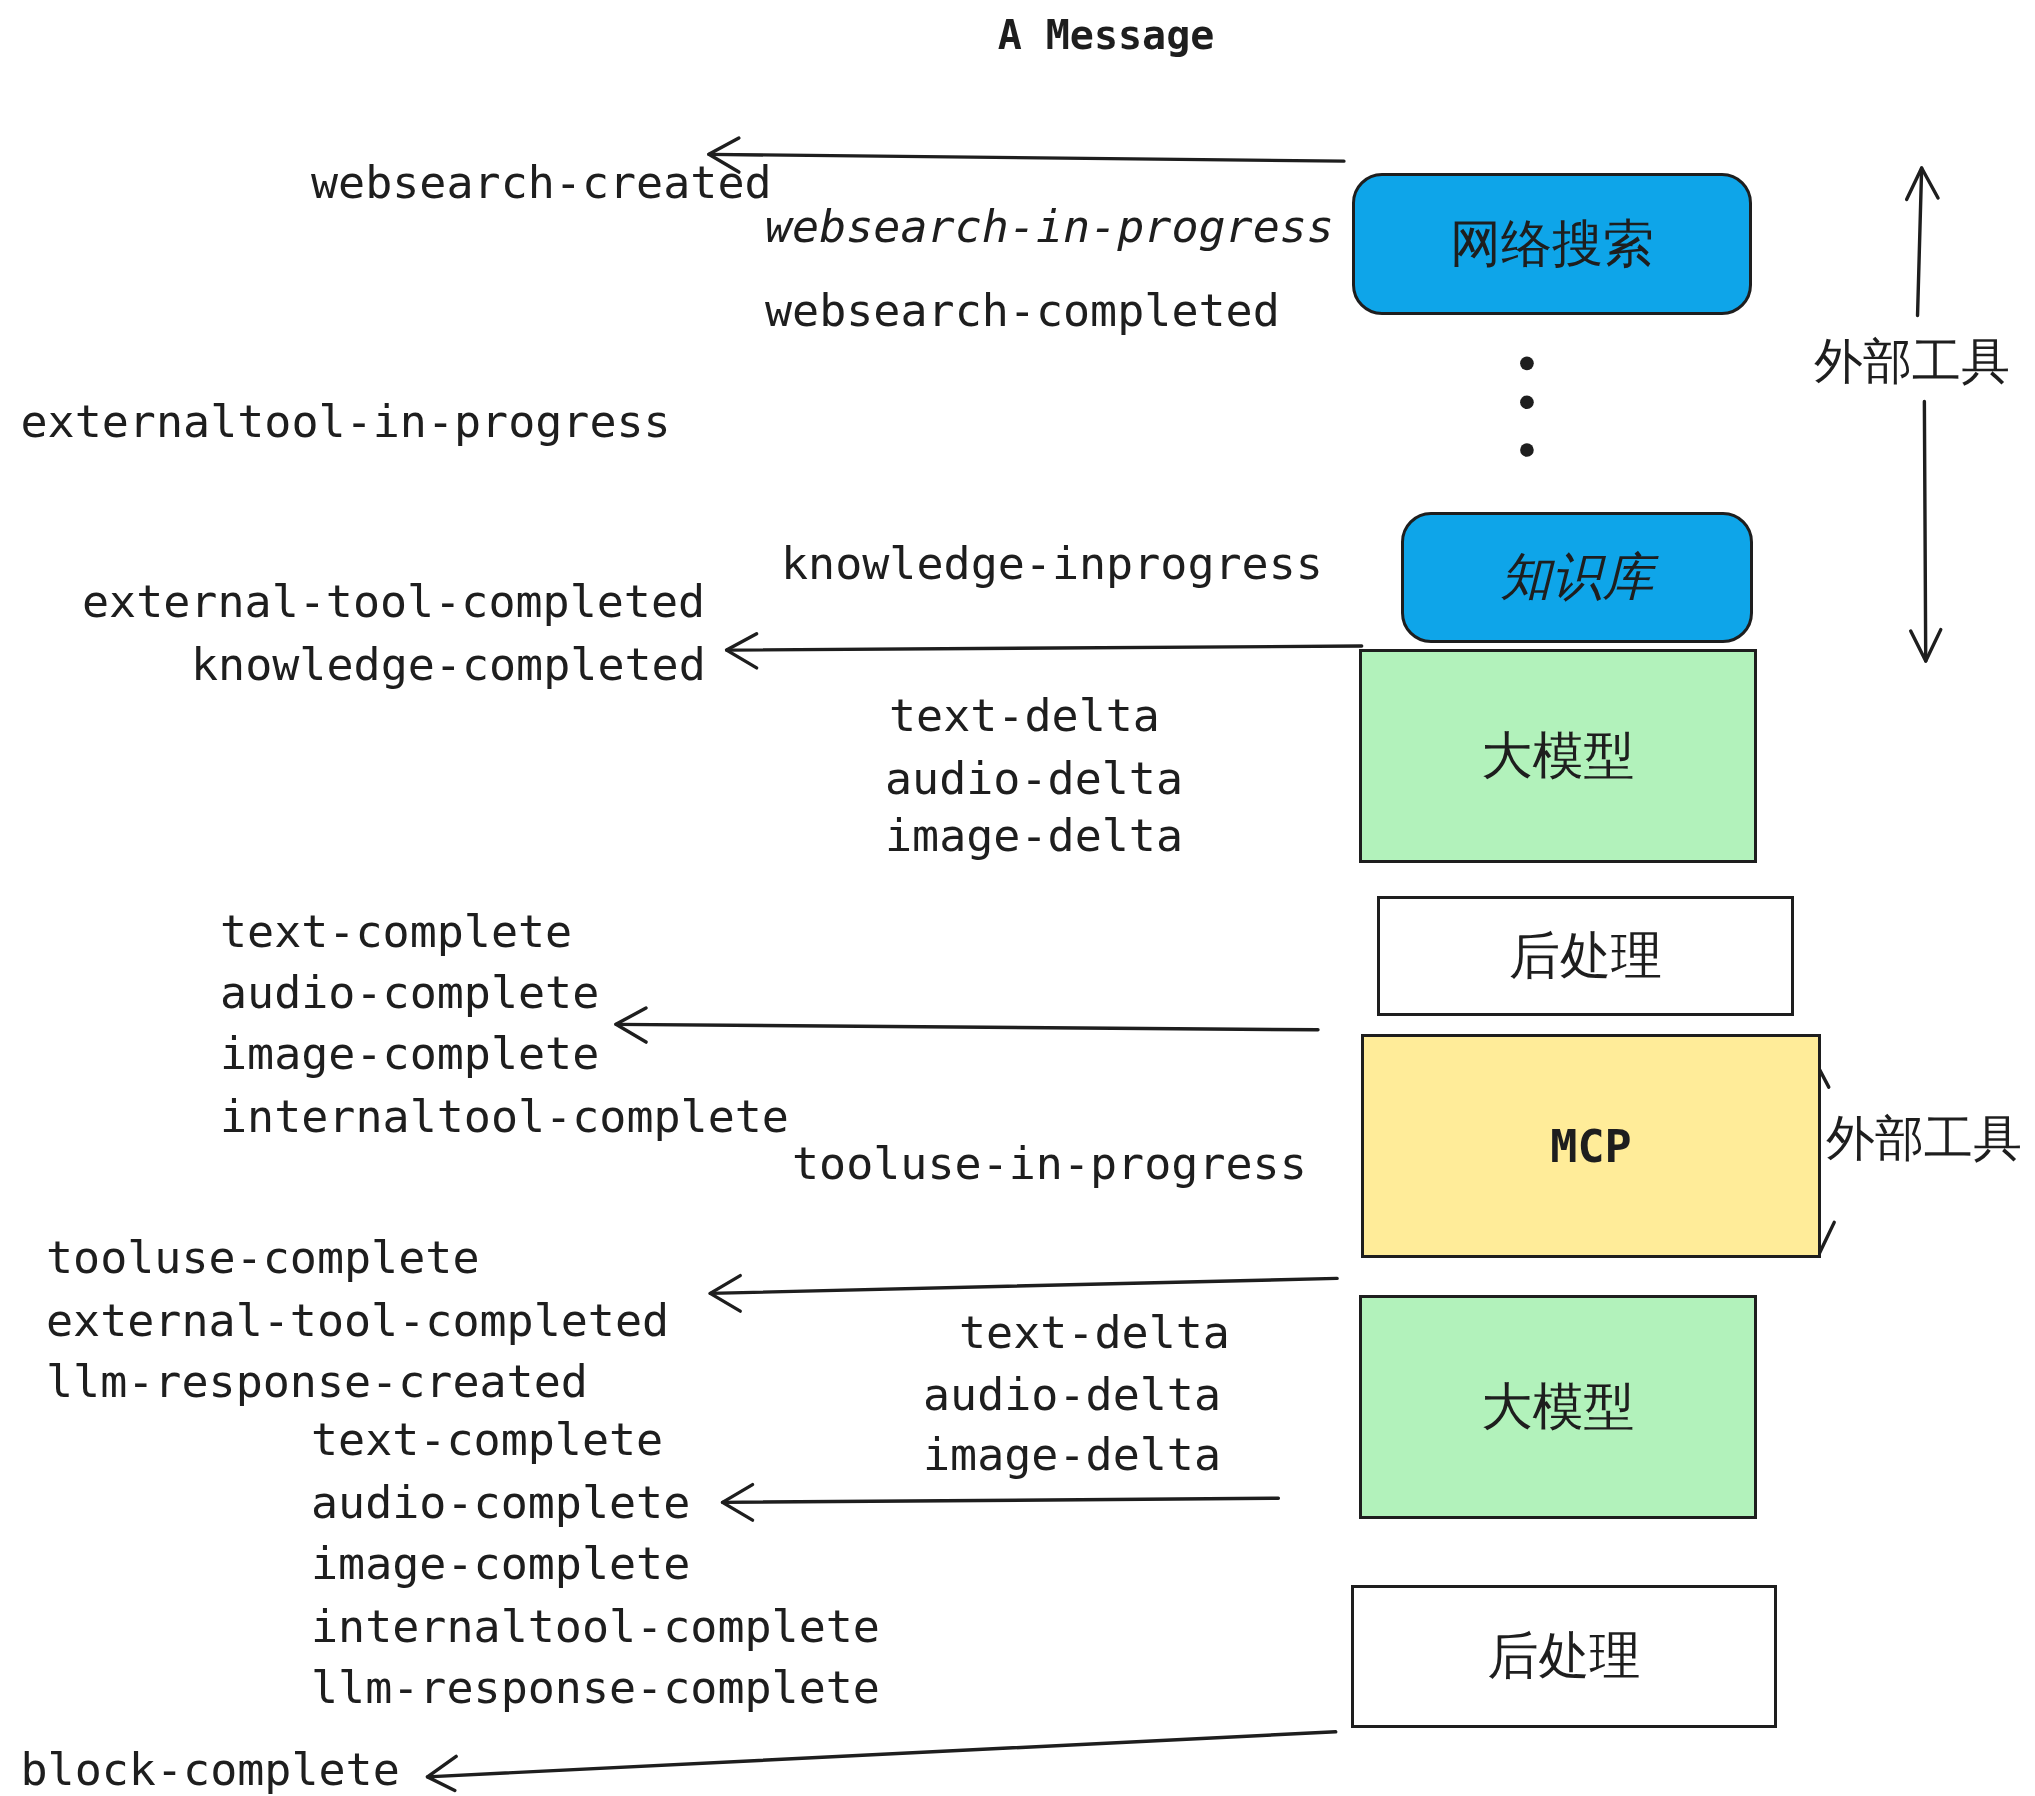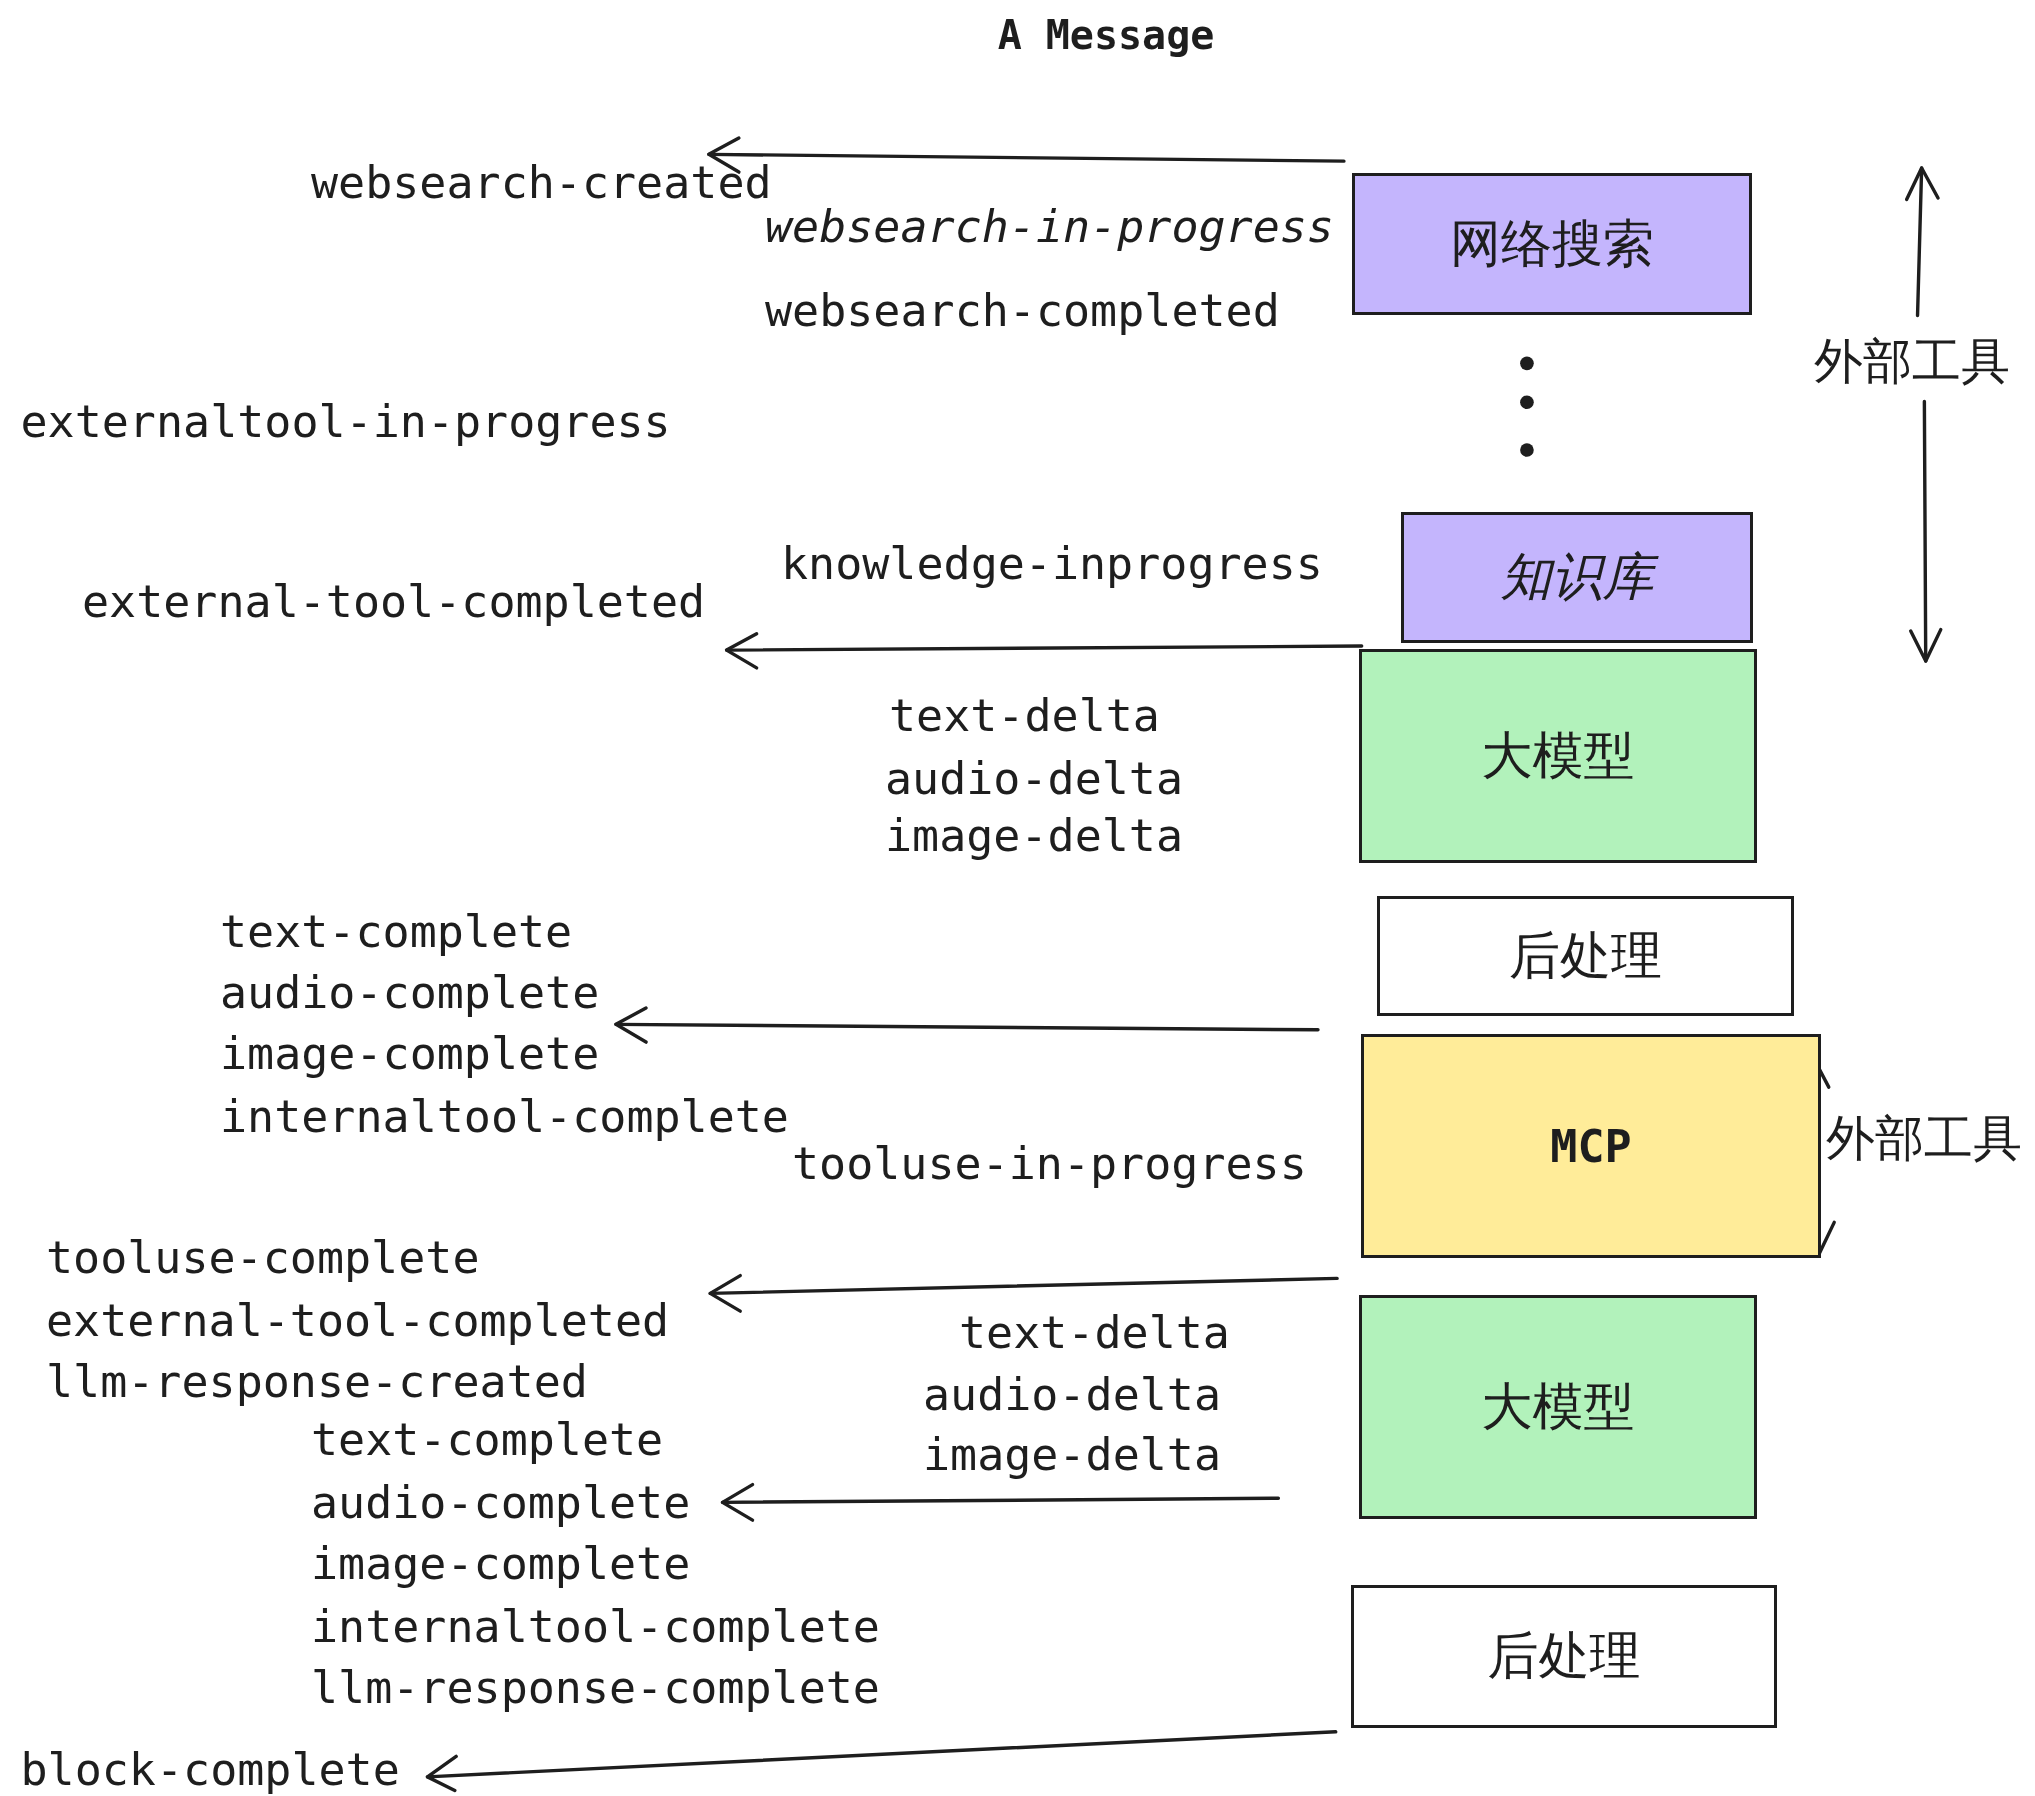--- a/index.html
+++ b/index.html
@@ -36,21 +36,21 @@
     position: absolute;
     box-sizing: border-box;
     border: 3.4px solid #1e1e1e;
     display: flex;
     align-items: center;
     justify-content: center;
     font-family: "DejaVu Sans", "Liberation Sans", sans-serif;
     font-size: 51px;
     white-space: nowrap;
   }
-  .fill-pink   { background: #c4b5fd; }
+  .fill-pink   { background: #0ea5e9; border-radius: 30px; }
   .fill-green  { background: #b2f2bb; }
   .fill-yellow { background: #ffec99; }
   .fill-white  { background: #ffffff; }
   .mono-label  { font-family: "DejaVu Sans Mono", "Liberation Mono", monospace; font-weight: 600; font-size: 45px; }
   .side-label {
     position: absolute;
     font-family: "DejaVu Sans", "Liberation Sans", sans-serif;
     font-size: 49px;
     line-height: 60px;
     white-space: nowrap;
@@ -135,20 +135,21 @@
 
   <div class="side-label" style="left:1814px; top:332px;">外部工具</div>
   <div class="side-label" style="left:1826px; top:1109px;">外部工具</div>
 
   <div class="evt" style="left:311px;  top:153px;">websearch-created</div>
   <div class="evt" style="left:765px; top:197px;font-style:italic;">websearch-in-progress</div>
   <div class="evt" style="left:765px; top:281px;text-align:right;">websearch-completed</div>
   <div class="evt" style="left:781px; top:534px;">knowledge-inprogress</div>
   <div class="evt" style="left:20.5px;   top:392px;">externaltool-in-progress</div>
   <div class="evt" style="left:82px;  top:572px;">external-tool-completed</div>
+  <div class="evt" style="left:191px;  top:635px;">knowledge-completed</div>
   <div class="evt" style="left:889px; top:686px;">text-delta</div>
   <div class="evt" style="left:885px; top:749px;">audio-delta</div>
   <div class="evt" style="left:885px; top:806px;">image-delta</div>
   <div class="evt" style="left:220px;  top:902px;">text-complete</div>
   <div class="evt" style="left:220px;  top:963px;">audio-complete</div>
   <div class="evt" style="left:220px;  top:1024px;">image-complete</div>
   <div class="evt" style="left:220px;  top:1087px;">internaltool-complete</div>
   <div class="evt" style="left:792px; top:1134px;">tooluse-in-progress</div>
   <div class="evt" style="left:46px;   top:1228px;">tooluse-complete</div>
   <div class="evt" style="left:46px;   top:1291px;">external-tool-completed</div>

